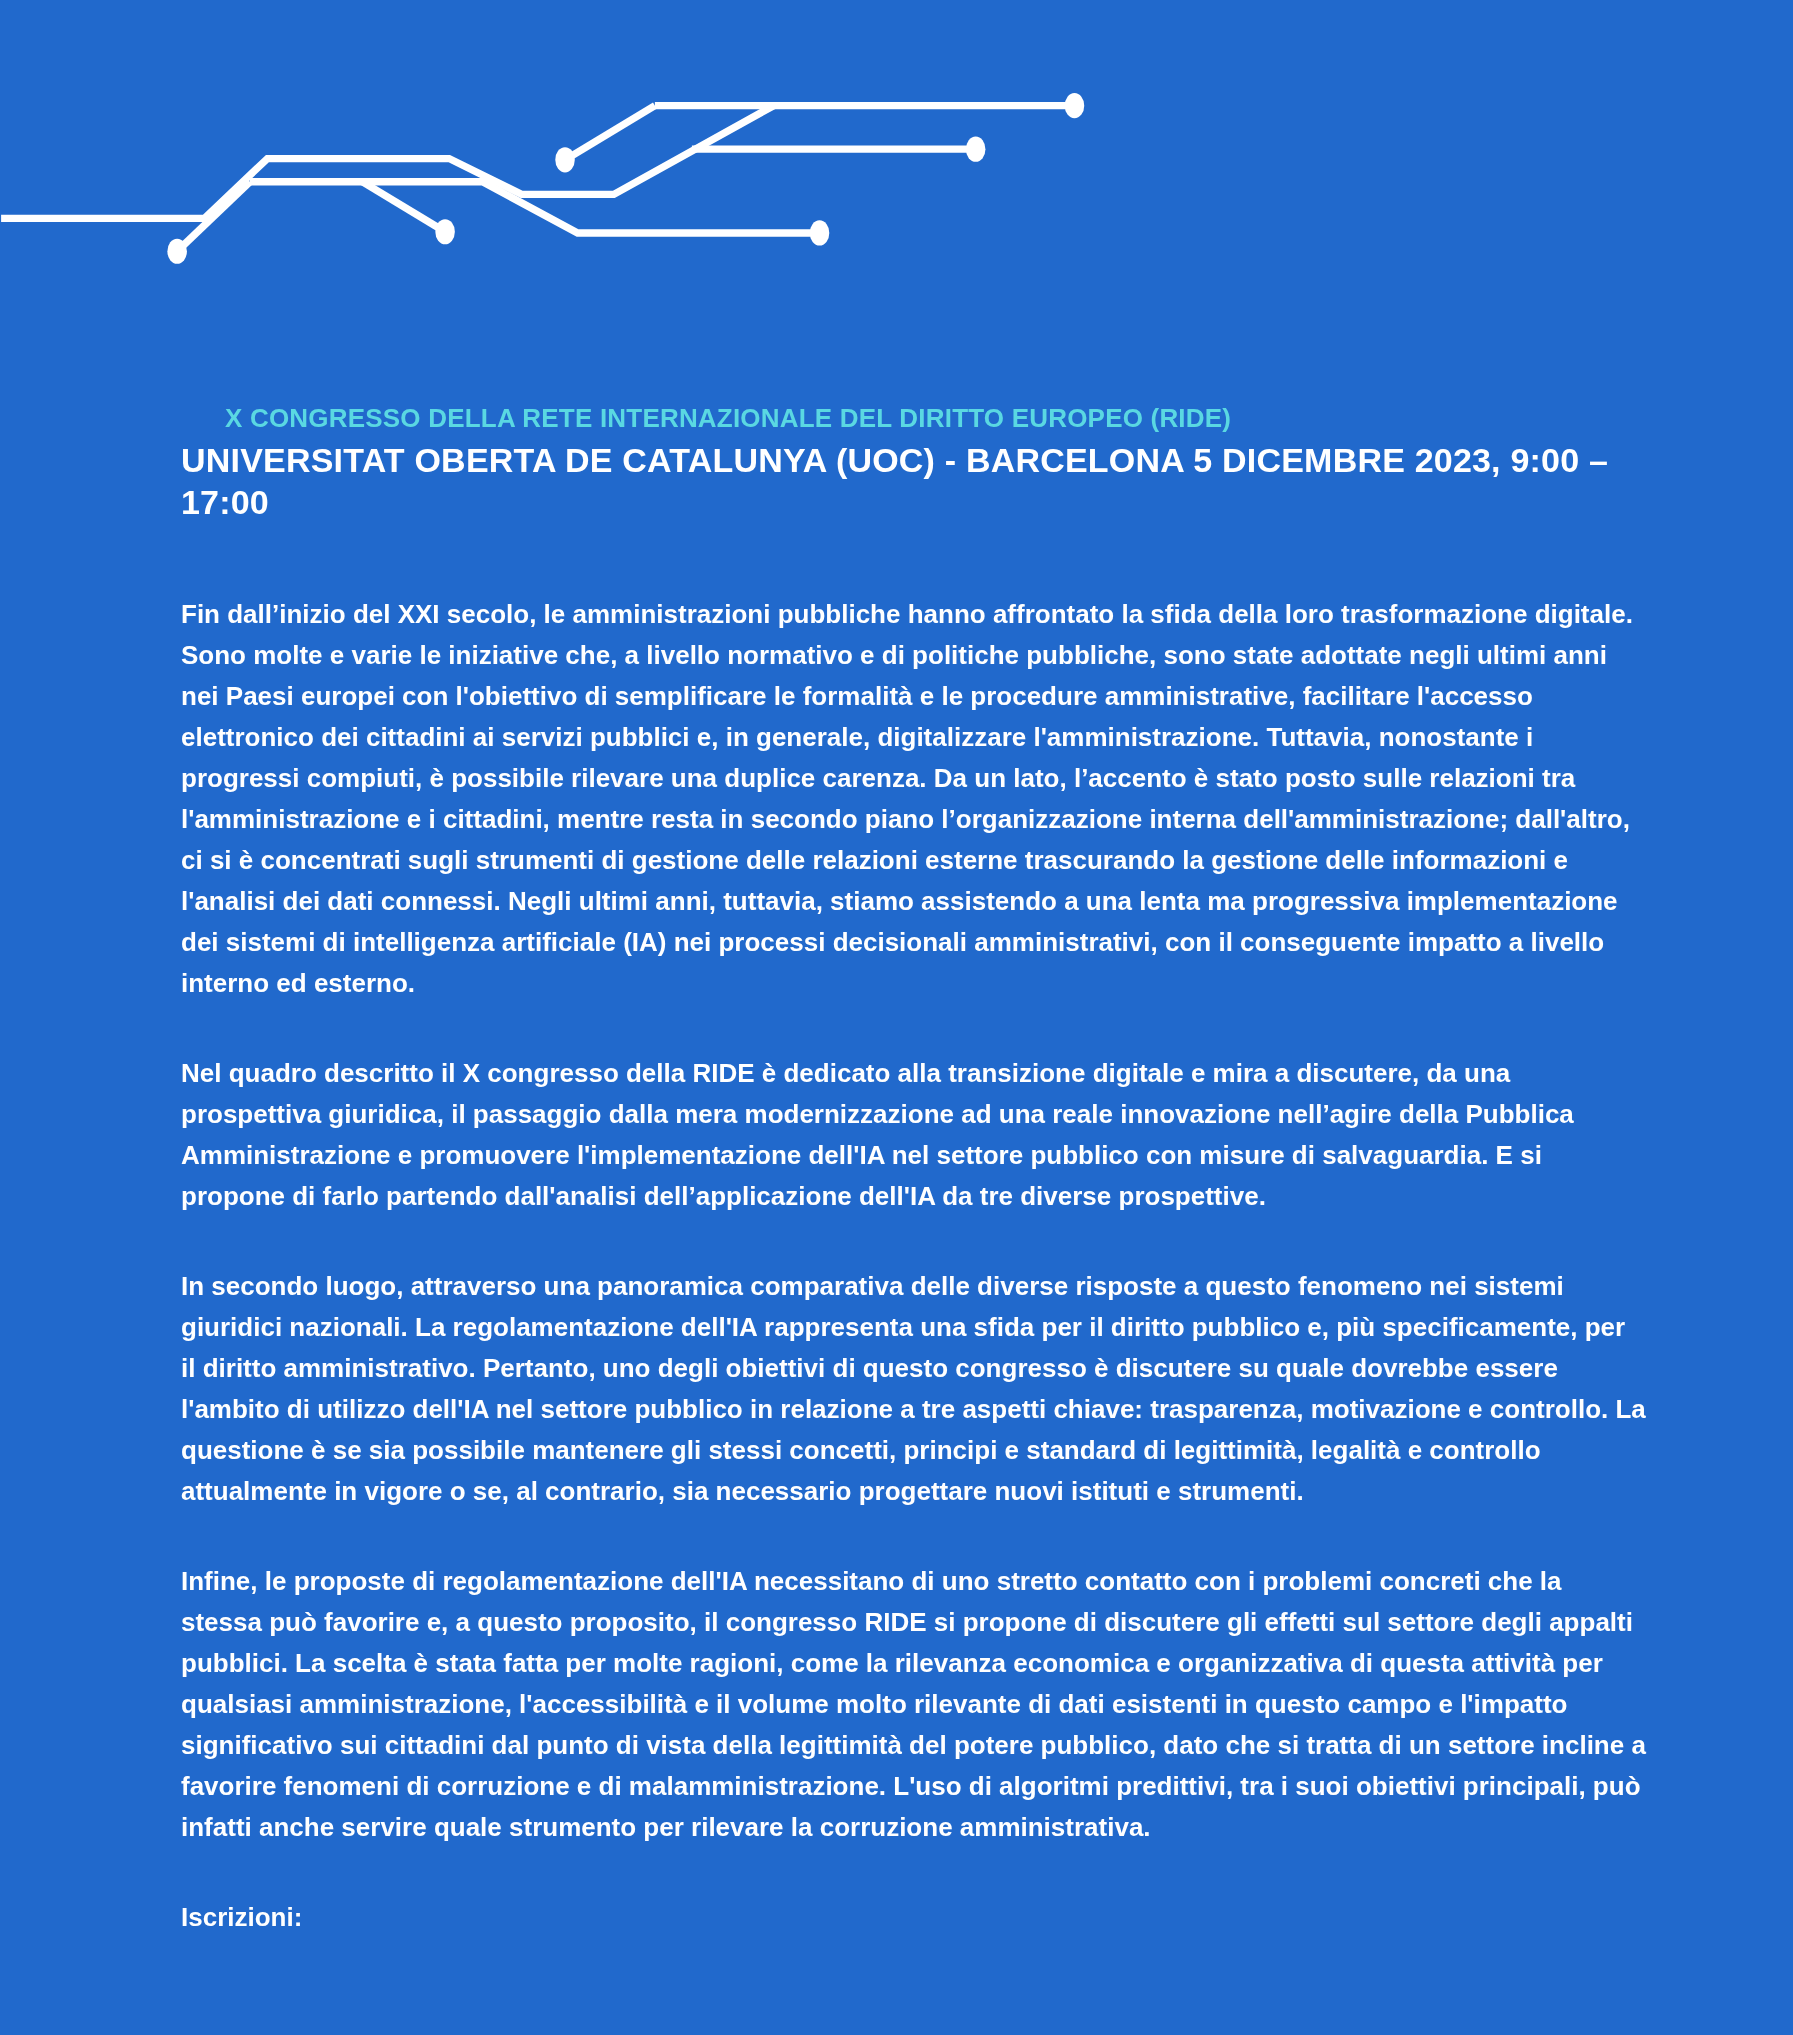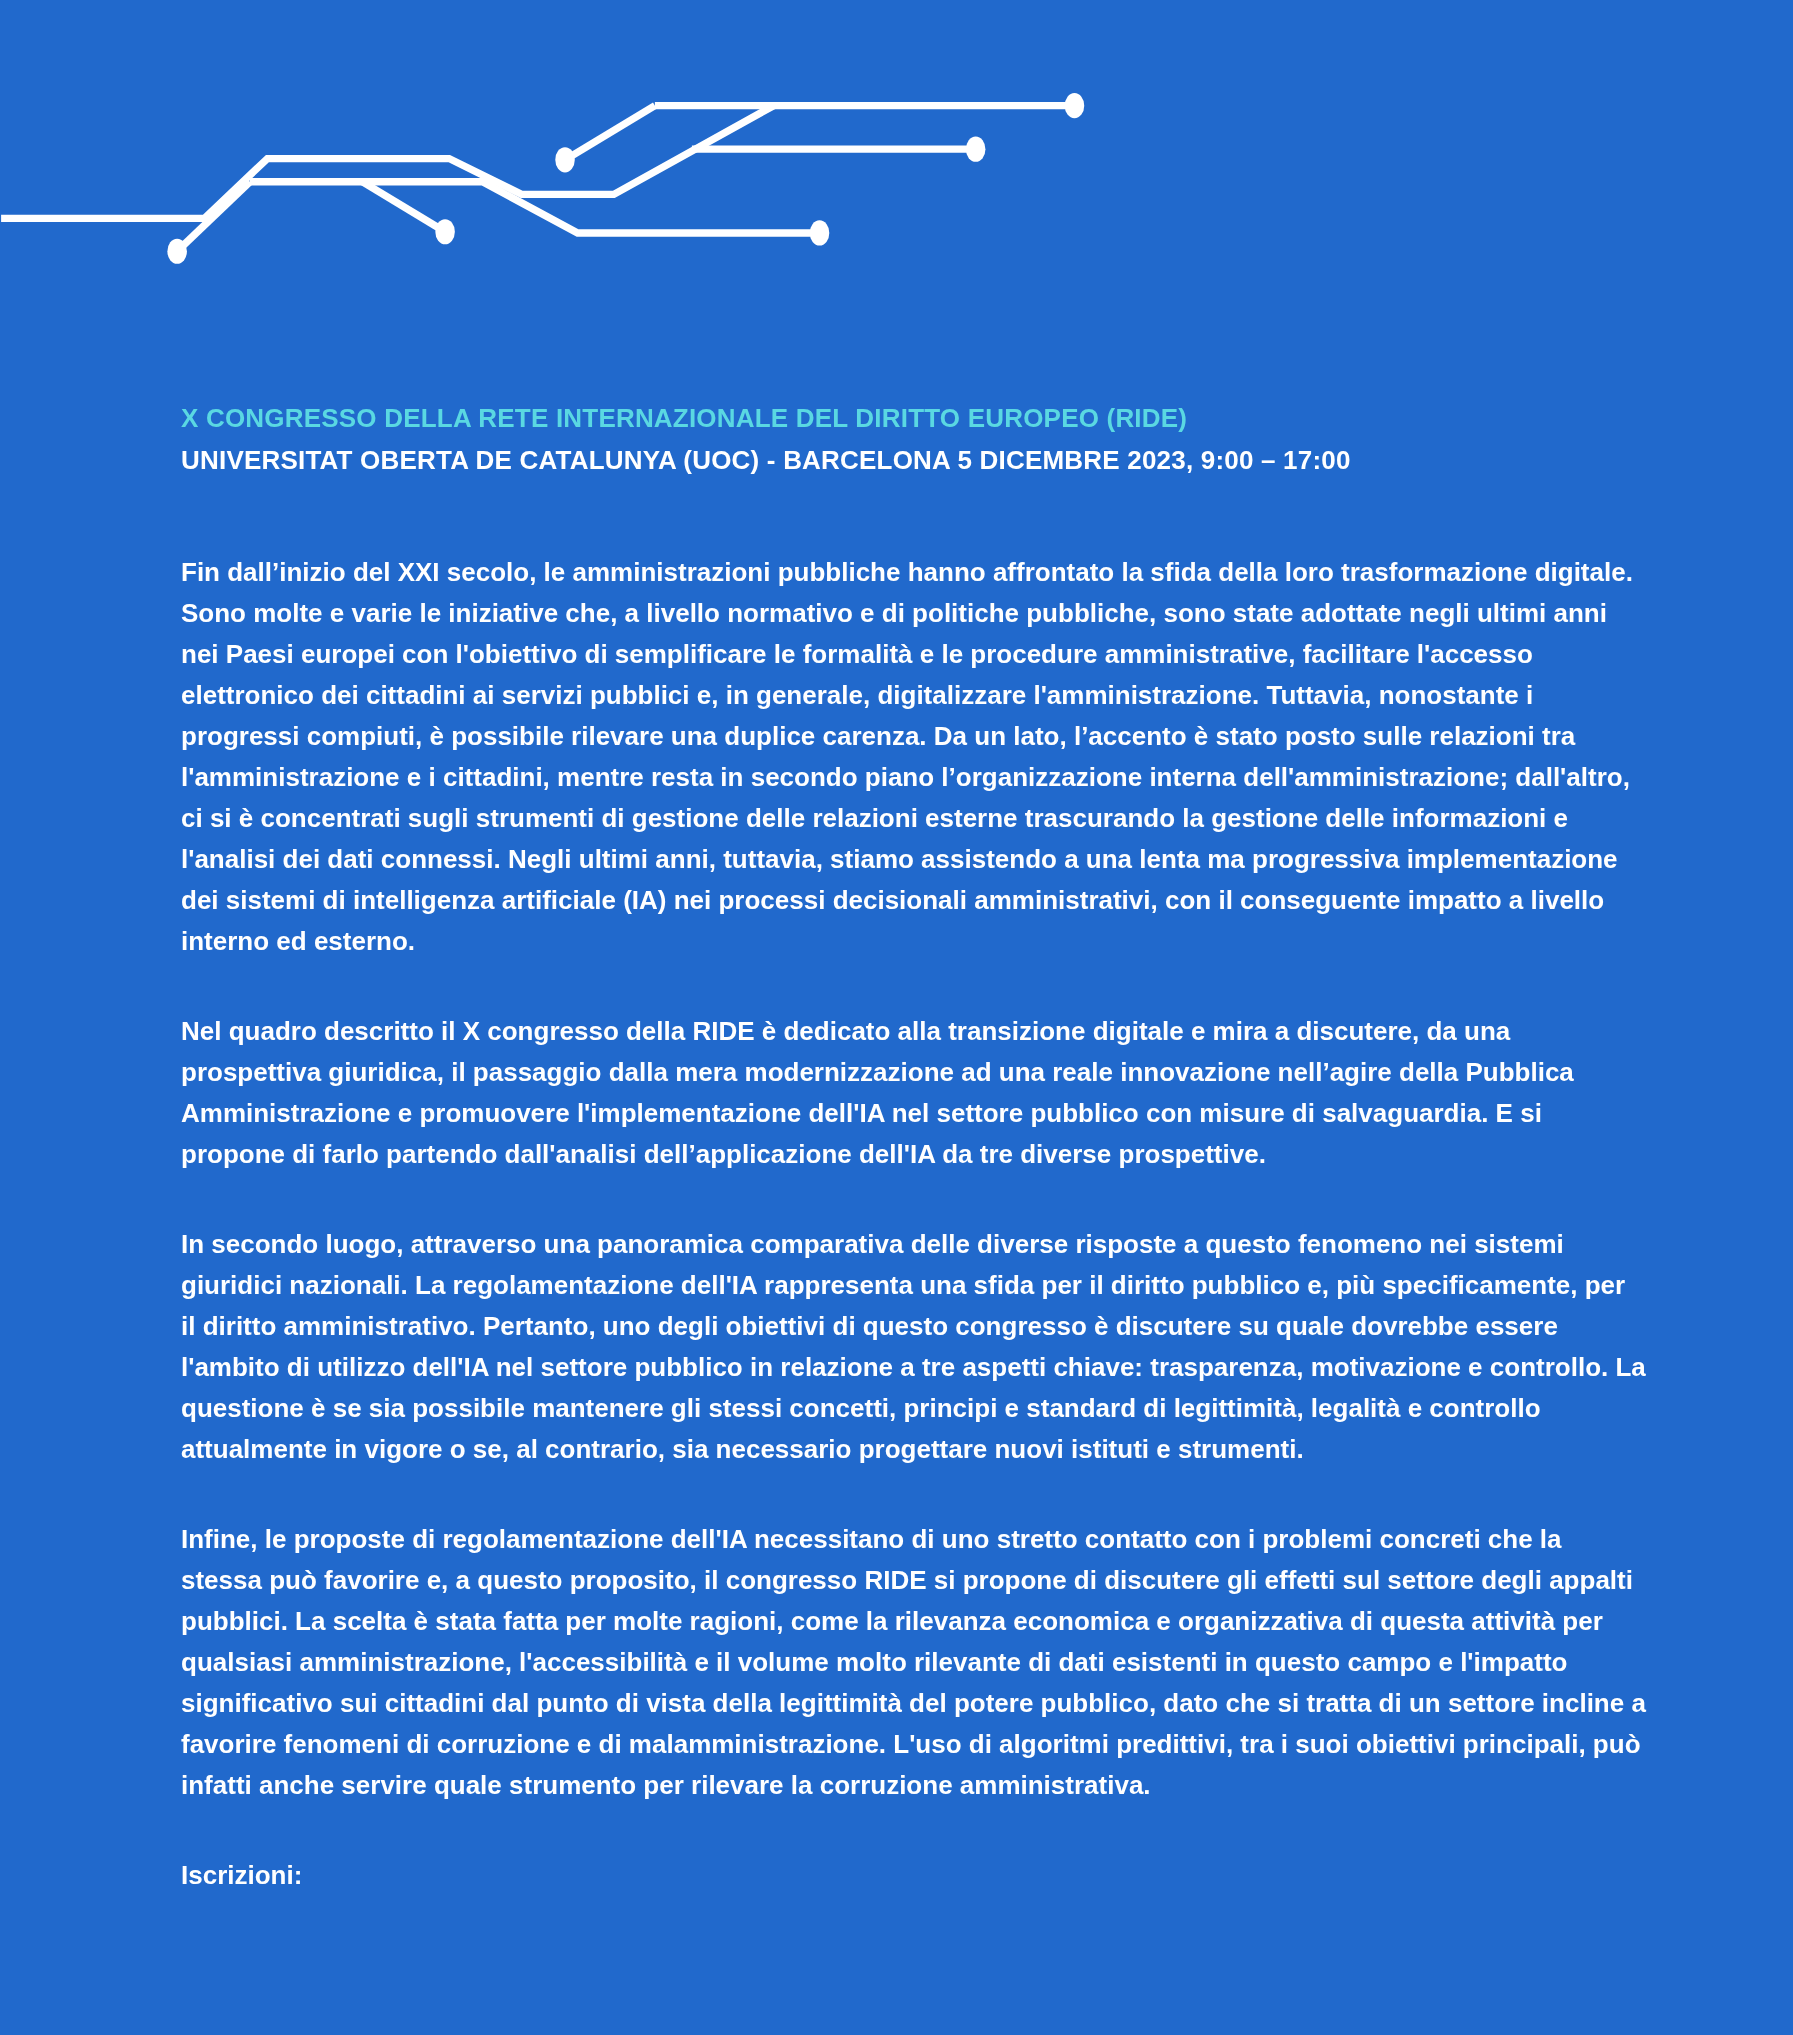--- a/index.html
+++ b/index.html
@@ -14,25 +14,26 @@
   }
   .content{
     position:absolute;left:181px;top:397px;width:1465px;
   }
   .title-line{
     display:block;
     font-weight:bold;
     font-size:26px;line-height:42px;
     color:#5AD8E2;
     letter-spacing:0.2px;
+    margin-left:44px;
   }
   .subtitle-line{
     display:block;
     font-weight:bold;
-    font-size:26px;line-height:42px;
+    font-size:34px;line-height:42px;
     color:#FFFFFF;
     letter-spacing:0.2px;
   }
   .title-block{margin:0 0 71px 0;}
   .body-text p{
     margin:0 0 49px 0;
     font-size:26px;line-height:41px;
     color:#FFFFFF;font-weight:bold;
   }
 </style>

